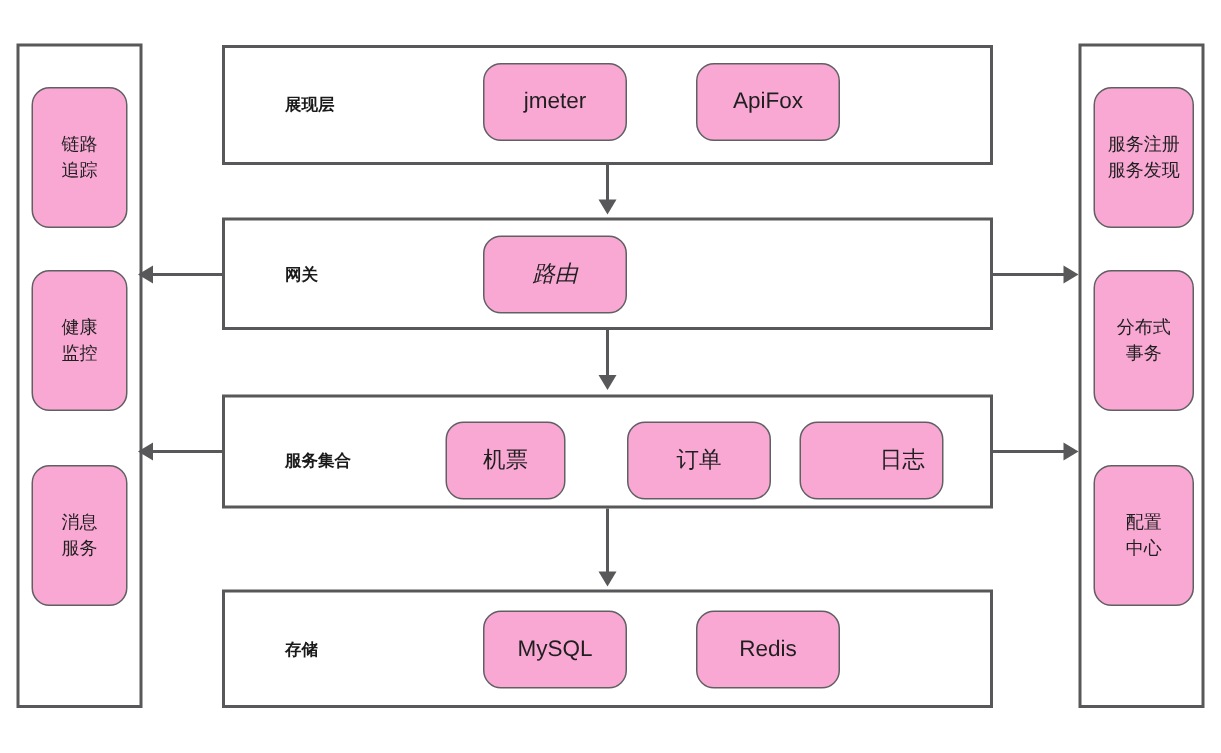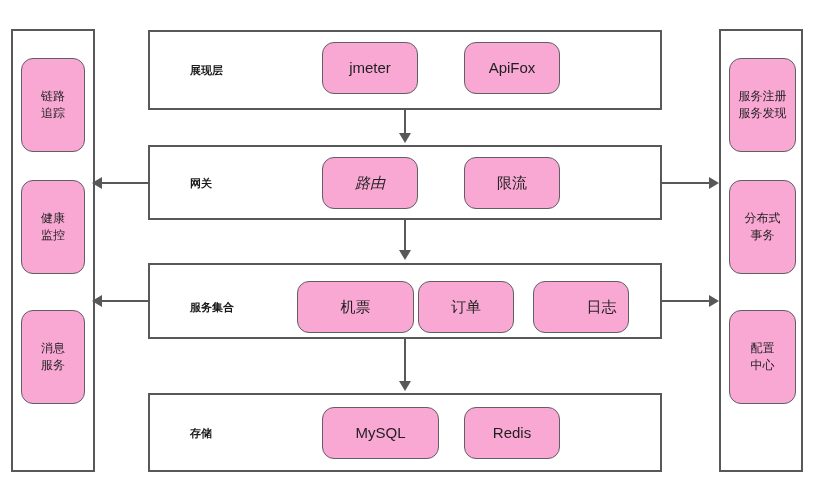--- a/index.html
+++ b/index.html
@@ -124,44 +124,43 @@
   <div class="row-label" style="left:190px; top:70px;">展现层</div>
   <div class="node" style="left:322px; top:42px; width:96px; height:52px;">jmeter</div>
   <div class="node" style="left:464px; top:42px; width:96px; height:52px;">ApiFox</div>
 
   <div class="vline" style="left:404px; top:110px; height:25px;"></div>
   <div class="arrow-down" style="left:399px; top:133px;"></div>
 
   <div class="panel" style="left:148px; top:145px; width:514px; height:75px;"></div>
   <div class="row-label" style="left:190px; top:183px;">网关</div>
   <div class="node" style="left:322px; top:157px; width:96px; height:52px;font-style:italic;">路由</div>
-  <div class="node" style="left:464px; top:157px; width:96px; height:52px;">限流</div>
 
   <div class="hline" style="left:100px; top:182px; width:48px;"></div>
   <div class="arrow-left" style="left:92px; top:177px;"></div>
 
   <div class="hline" style="left:662px; top:182px; width:48px;"></div>
   <div class="arrow-right" style="left:709px; top:177px;"></div>
 
   <div class="vline" style="left:404px; top:220px; height:32px;"></div>
   <div class="arrow-down" style="left:399px; top:250px;"></div>
 
   <div class="panel" style="left:148px; top:263px; width:514px; height:76px;"></div>
   <div class="row-label" style="left:190px; top:307px;">服务集合</div>
-  <div class="node" style="left:297px; top:281px; width:117px; height:52px;">机票</div>
+  <div class="node" style="left:297px; top:281px; width:80px; height:52px;">机票</div>
   <div class="node" style="left:418px; top:281px; width:96px; height:52px;">订单</div>
   <div class="node" style="left:533px; top:281px; width:96px; height:52px;padding-left:41px;">日志</div>
 
   <div class="hline" style="left:100px; top:300px; width:48px;"></div>
   <div class="arrow-left" style="left:92px; top:295px;"></div>
 
   <div class="hline" style="left:662px; top:300px; width:48px;"></div>
   <div class="arrow-right" style="left:709px; top:295px;"></div>
 
   <div class="vline" style="left:404px; top:339px; height:44px;"></div>
   <div class="arrow-down" style="left:399px; top:381px;"></div>
 
   <div class="panel" style="left:148px; top:393px; width:514px; height:79px;"></div>
   <div class="row-label" style="left:190px; top:433px;">存储</div>
-  <div class="node" style="left:322px; top:407px; width:117px; height:52px;">MySQL</div>
+  <div class="node" style="left:322px; top:407px; width:96px; height:52px;">MySQL</div>
   <div class="node" style="left:464px; top:407px; width:96px; height:52px;">Redis</div>
 
 </div>
 
 </body></html>

